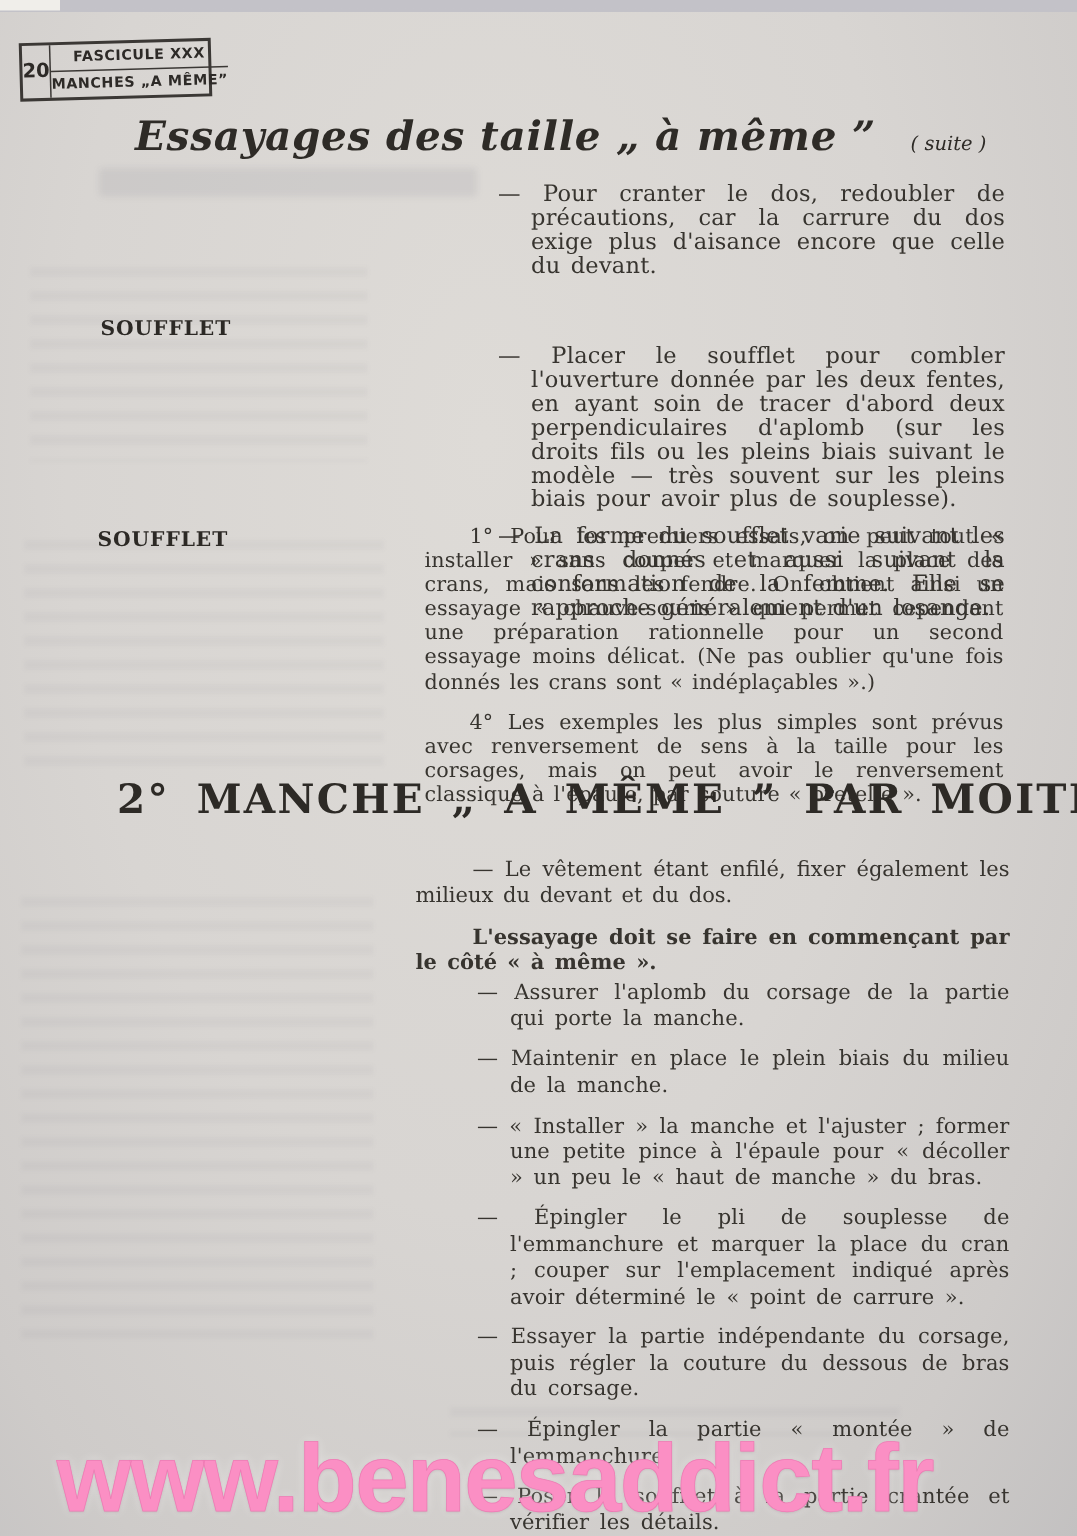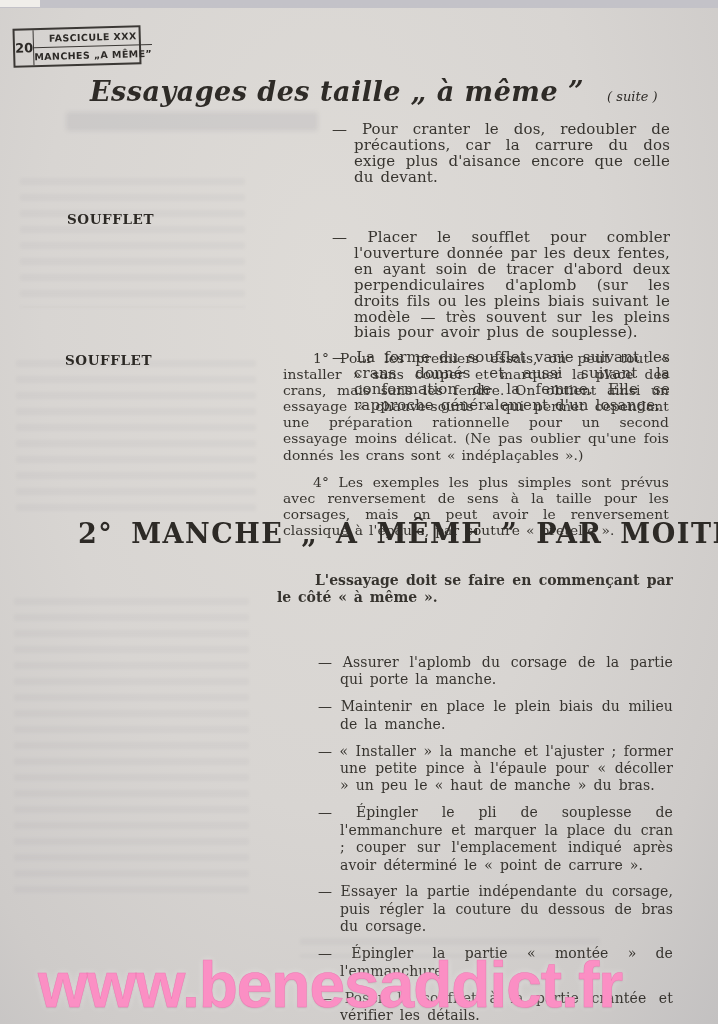--- a/index.html
+++ b/index.html
@@ -88,20 +88,21 @@
 
     <div class="side-label lbl-remarques">SOUFFLET</div>
     <div class="block remarques-b">
       <p class="para">1° Pour les premiers essais, on peut tout « installer » sans couper et marquer la place des crans, mais sans les fendre. On obtient ainsi un essayage « chauve-souris » qui permet cependant une préparation rationnelle pour un second essayage moins délicat. (Ne pas oublier qu'une fois donnés les crans sont « indéplaçables ».)</p>
       <p class="para">4° Les exemples les plus simples sont prévus avec renversement de sens à la taille pour les corsages, mais on peut avoir le renversement classique à l'épaule, par couture « bretelle ».</p>
     </div>
 
     <h2 class="heading2">2° MANCHE „ A MÊME ” PAR MOITIÉ</h2>
 
     <div class="block lead-block">
+      <p class="lead">— Le vêtement étant enfilé, fixer également les milieux du devant et du dos.</p>
       <p class="lead bold">L'essayage doit se faire en commençant par le côté « à même ».</p>
     </div>
 
     <div class="block bullets2">
       <p class="b2">— Assurer l'aplomb du corsage de la partie qui porte la manche.</p>
       <p class="b2">— Maintenir en place le plein biais du milieu de la manche.</p>
       <p class="b2">— « Installer » la manche et l'ajuster ; former une petite pince à l'épaule pour « décoller » un peu le « haut de manche » du bras.</p>
       <p class="b2">— Épingler le pli de souplesse de l'emmanchure et marquer la place du cran ; couper sur l'emplacement indiqué après avoir déterminé le « point de carrure ».</p>
       <p class="b2">— Essayer la partie indépendante du corsage, puis régler la couture du dessous de bras du corsage.</p>
       <p class="b2">— Épingler la partie « montée » de l'emmanchure.</p>

